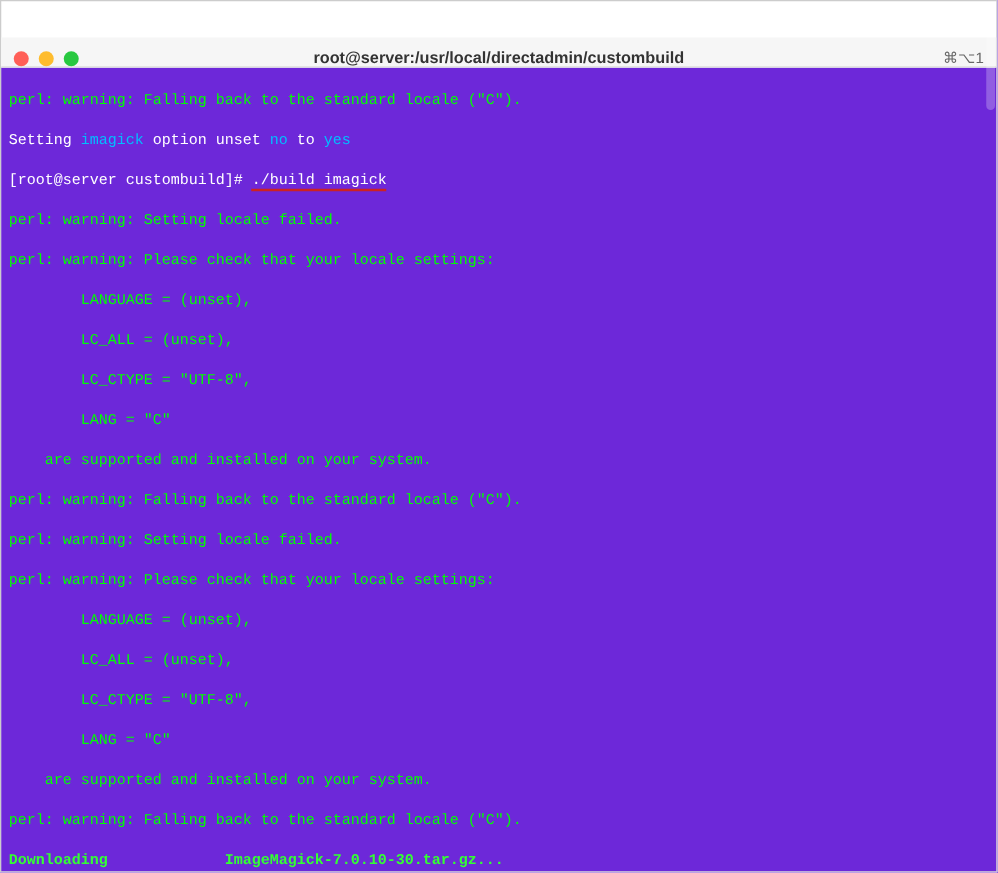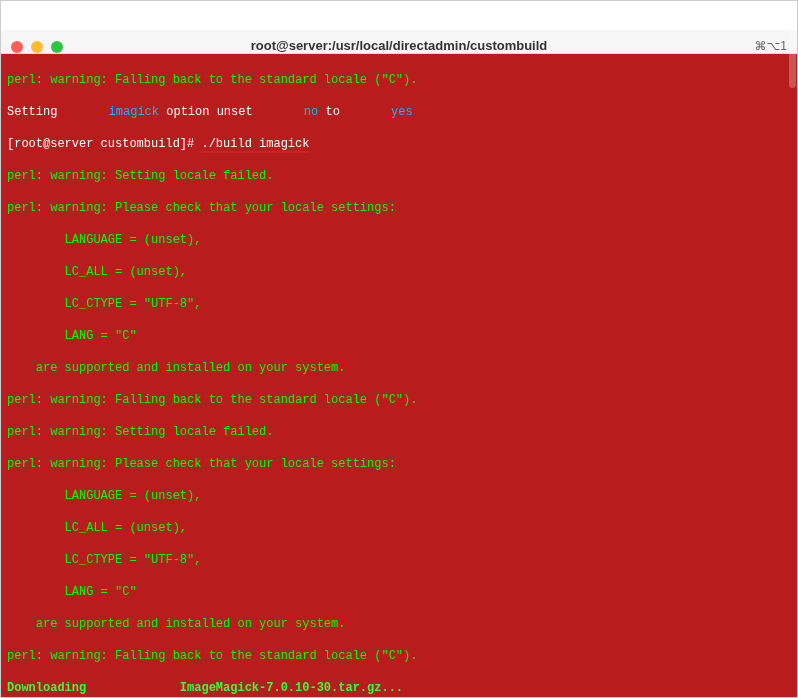--- a/index.html
+++ b/index.html
@@ -52,32 +52,32 @@
     }
     .shortcut {
       position: absolute;
       right: 10px;
       font-size: 12px;
       color: #666;
       font-family: -apple-system, sans-serif;
     }
     .terminal {
       flex: 1;
-      background: #b91c1c;
+      background: #6d28d9;
       color: #00ff00;
       padding: 2px 6px;
       line-height: 16px;
       white-space: pre;
       overflow: hidden;
       font-size: 12px;
     }
     .line { min-height: 16px; }
     .green { color: #00ff00; }
     .brightgreen { color: #3f3; font-weight: bold; margin-top: 14px; }
-    .cyan { color: #00bfff; margin-left: 44px; }
+    .cyan { color: #00bfff; }
     .white { color: #ffffff; }
     .prompt { color: #ffffff; }
     .underline { border-bottom: 2px solid #cc2222; }
     .scrollbar {
       position: absolute;
       right: 2px;
       top: 28px;
       width: 7px;
       height: 60px;
       background: rgba(255,255,255,0.25);

